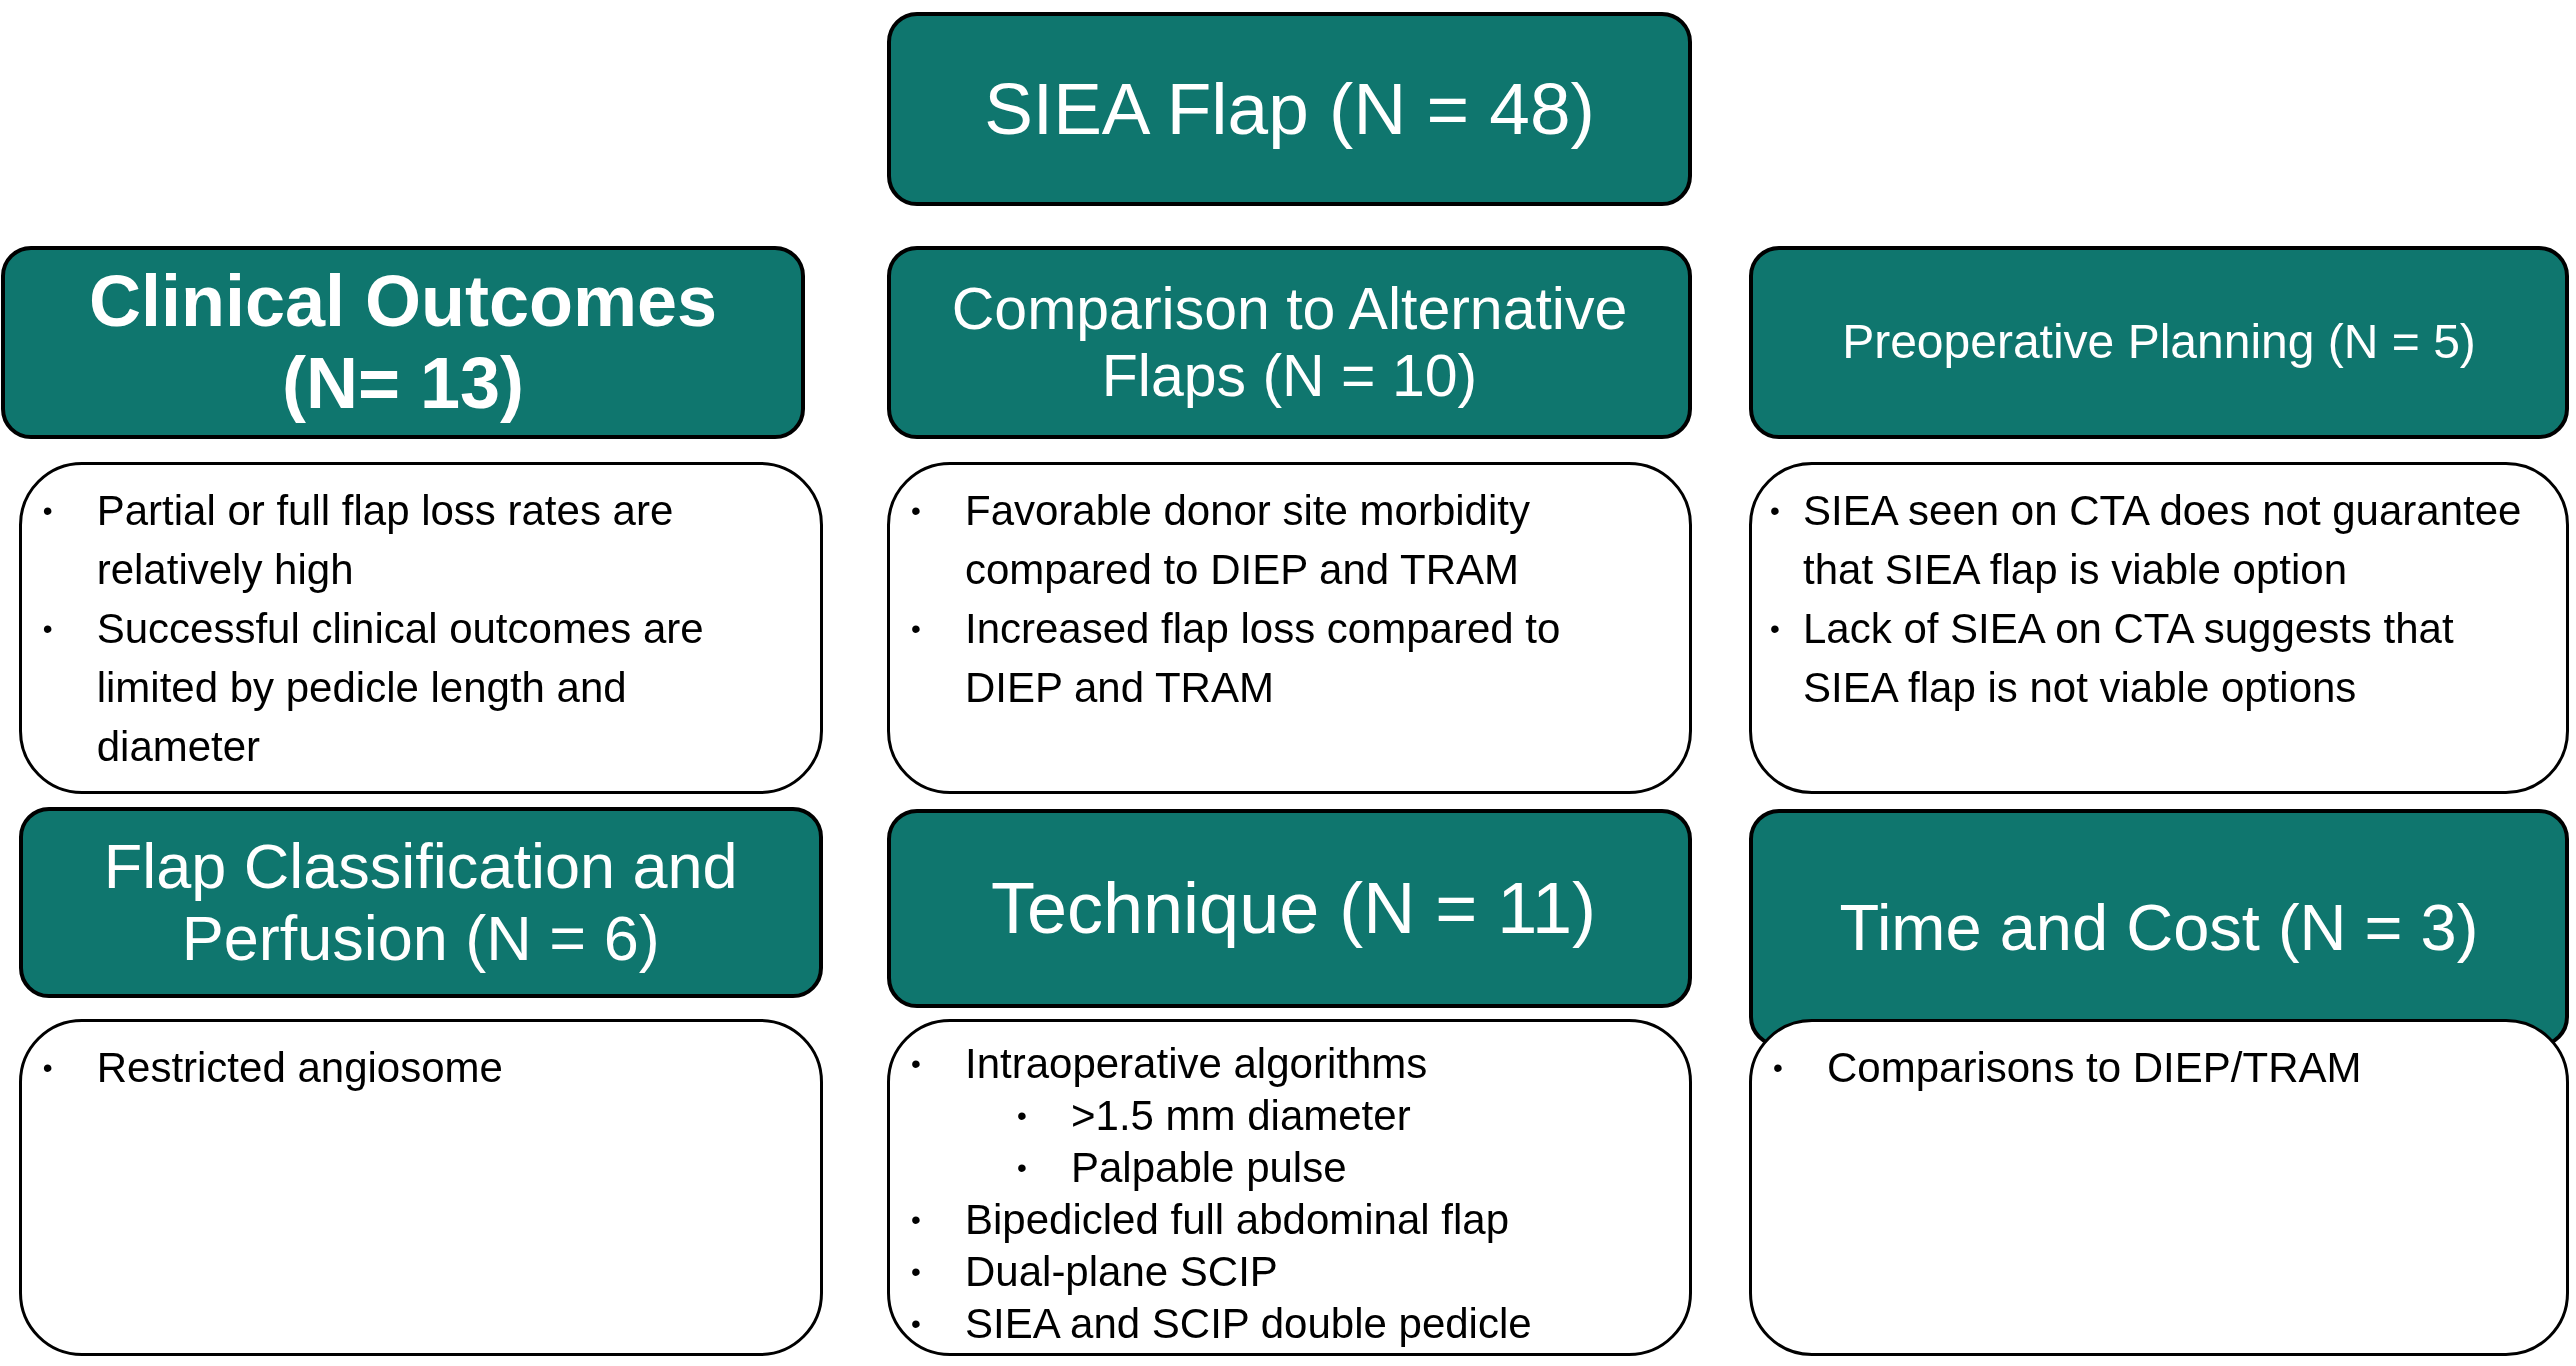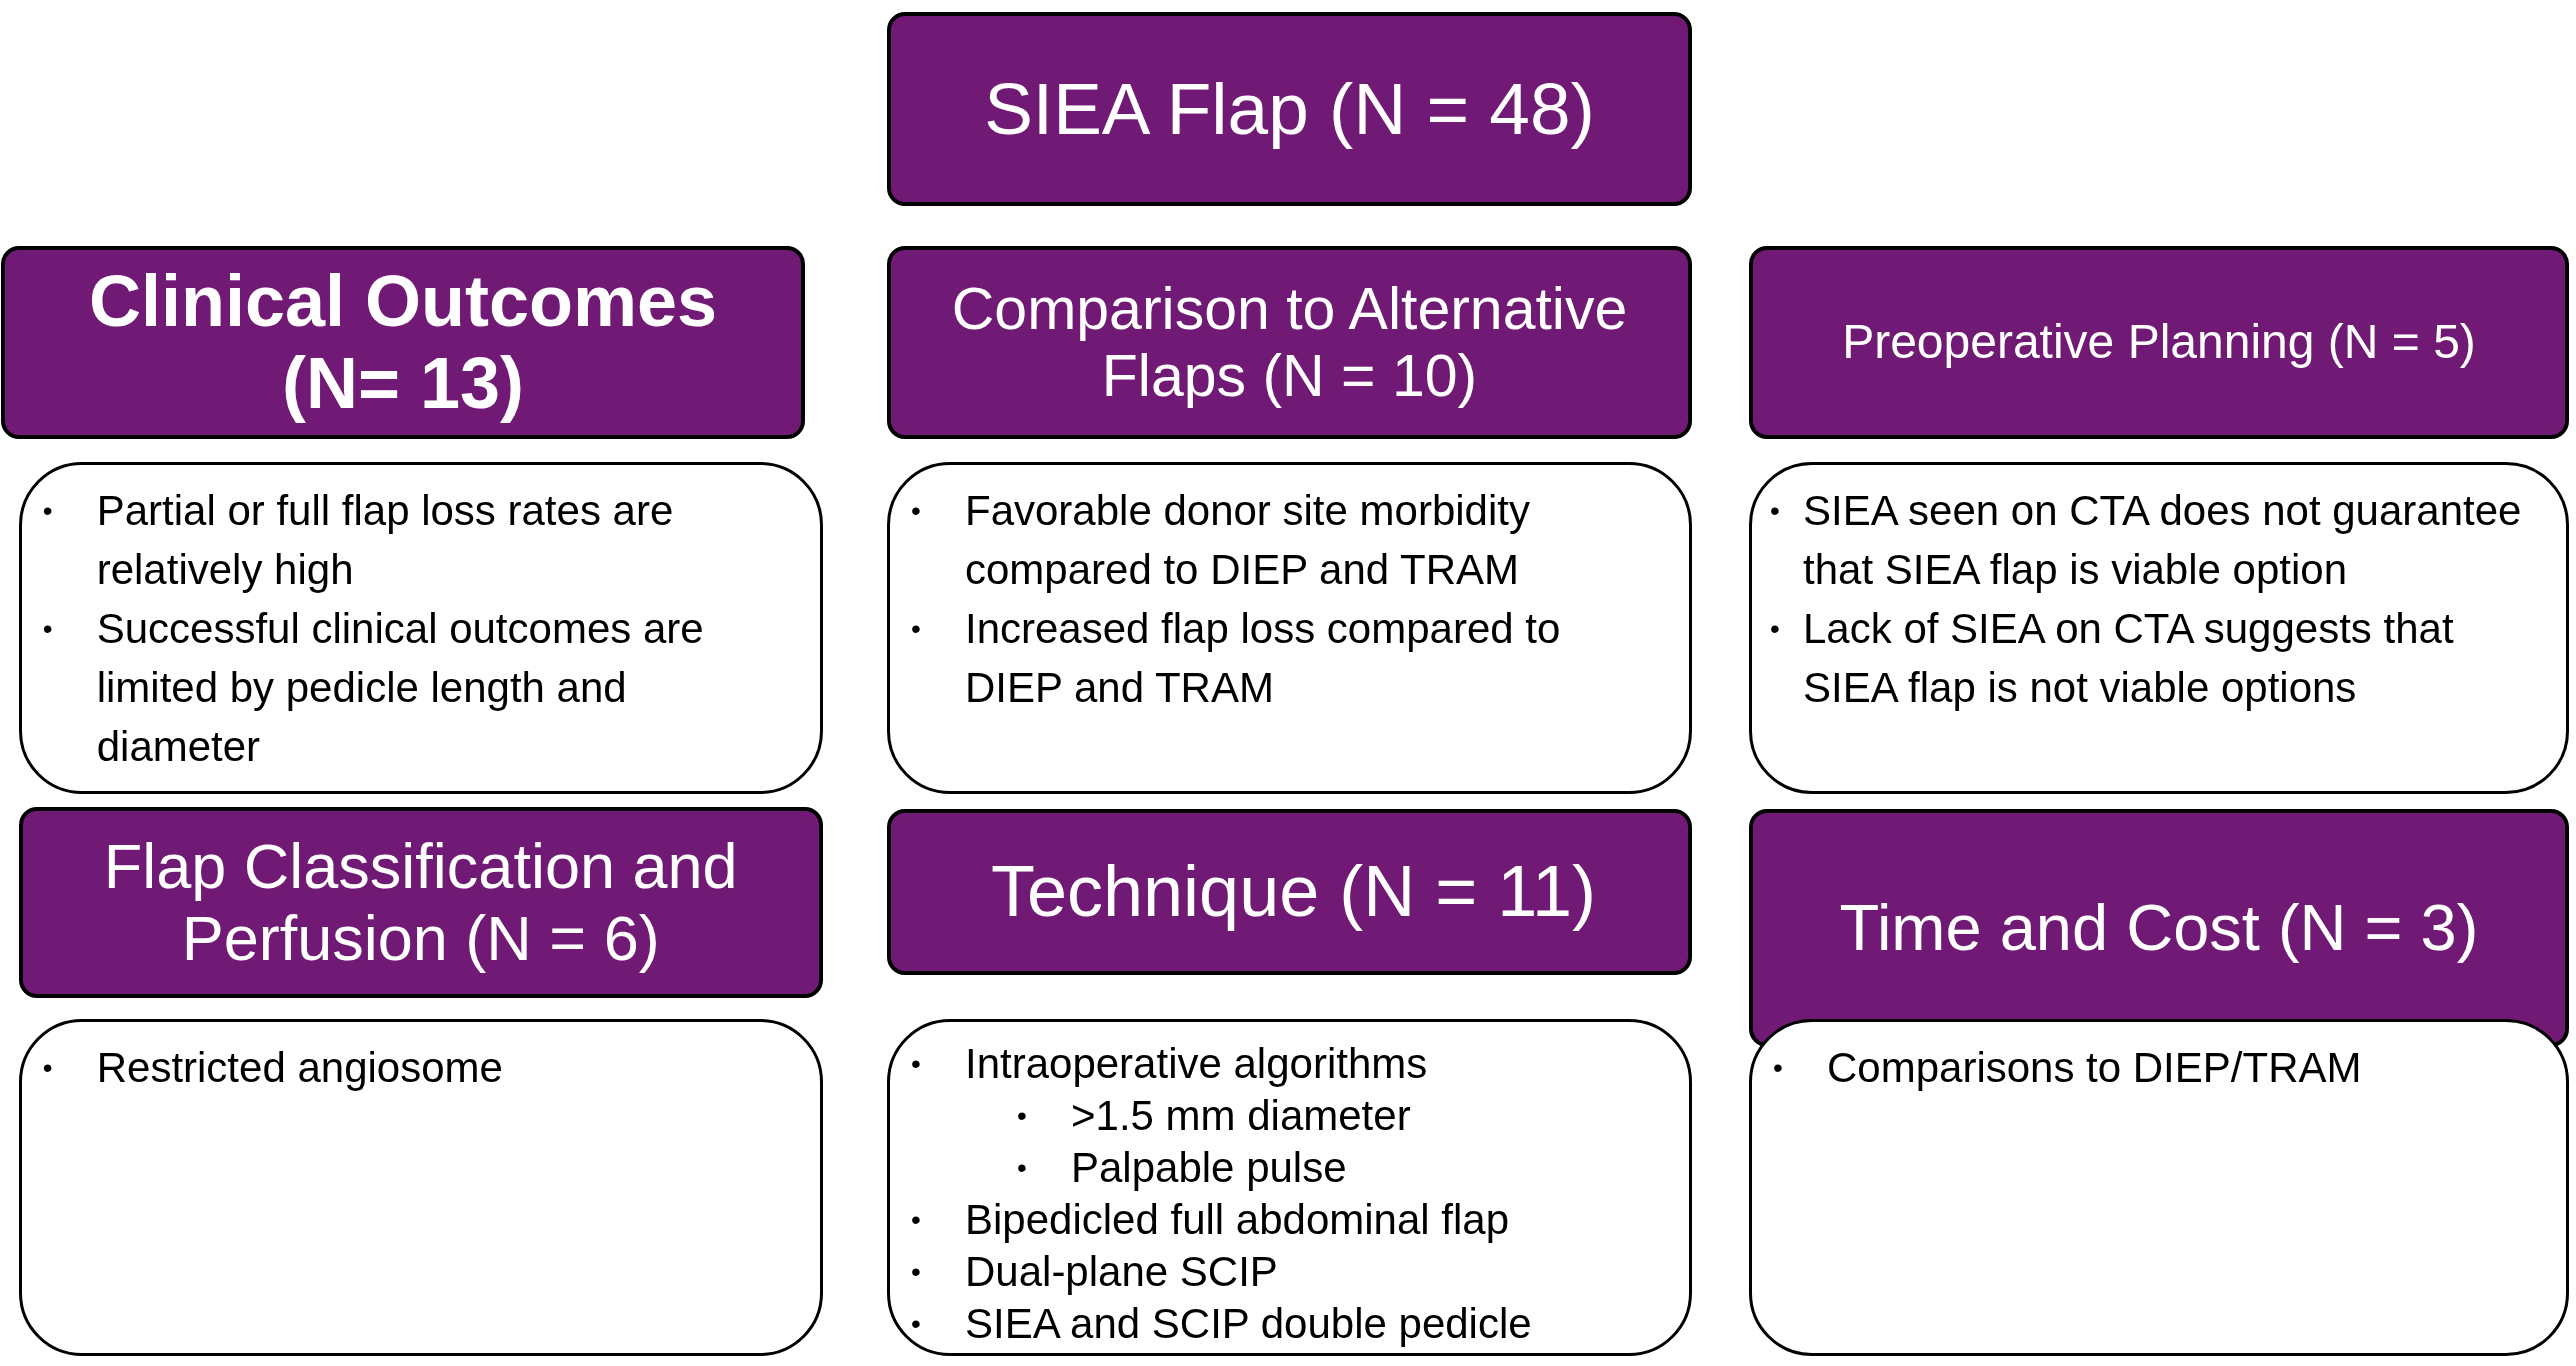--- a/index.html
+++ b/index.html
@@ -9,37 +9,37 @@
     height: 1366px;
     background: #ffffff;
     font-family: "Liberation Sans", sans-serif;
     overflow: hidden;
   }
 
   
   .hdr {
     position: absolute;
     box-sizing: border-box;
-    background: #701a75;
+    background: #0f766e;
     border: 4.1px solid #000000;
-    border-radius: 18px;
+    border-radius: 30px;
     color: #ffffff;
     display: flex;
     align-items: center;
     justify-content: center;
     text-align: center;
   }
   .hdr .hdr-text { display: inline-block; line-height: 1.13; }
 
   .title-box { left: 887px; top: 12.2px;  width: 805px;  height: 194px; font-size: 73px; }
   .hb0 { left: 1px;   top: 246px; width: 804px;  height: 193px; font-size: 72px; font-weight: bold; }
   .hb1 { left: 887px; top: 246px; width: 805px;  height: 193px; font-size: 59px; }
   .hb2 { left: 1749px; top: 246px; width: 820px; height: 193px; font-size: 48px; }
   .hb3 { left: 18.7px;   top: 807px; width: 804px;  height: 191px; font-size: 63px; }
-  .hb4 { left: 887px; top: 809px; width: 805px;  height: 166px; font-size: 72px; padding-left: 8px; }
+  .hb4 { left: 887px; top: 809px; width: 805px;  height: 199px; font-size: 72px; padding-left: 8px; }
   .hb5 { left: 1749px; top: 809px; width: 820px; height: 238px; font-size: 65px; }
 
   .hb0 .hdr-text { max-width: 651px; }
   .hb1 .hdr-text { max-width: 732px; }
   .hb2 .hdr-text { max-width: 708px; }
   .hb3 .hdr-text { max-width: 756px; }
 
   
   .bodybox {
     position: absolute;

